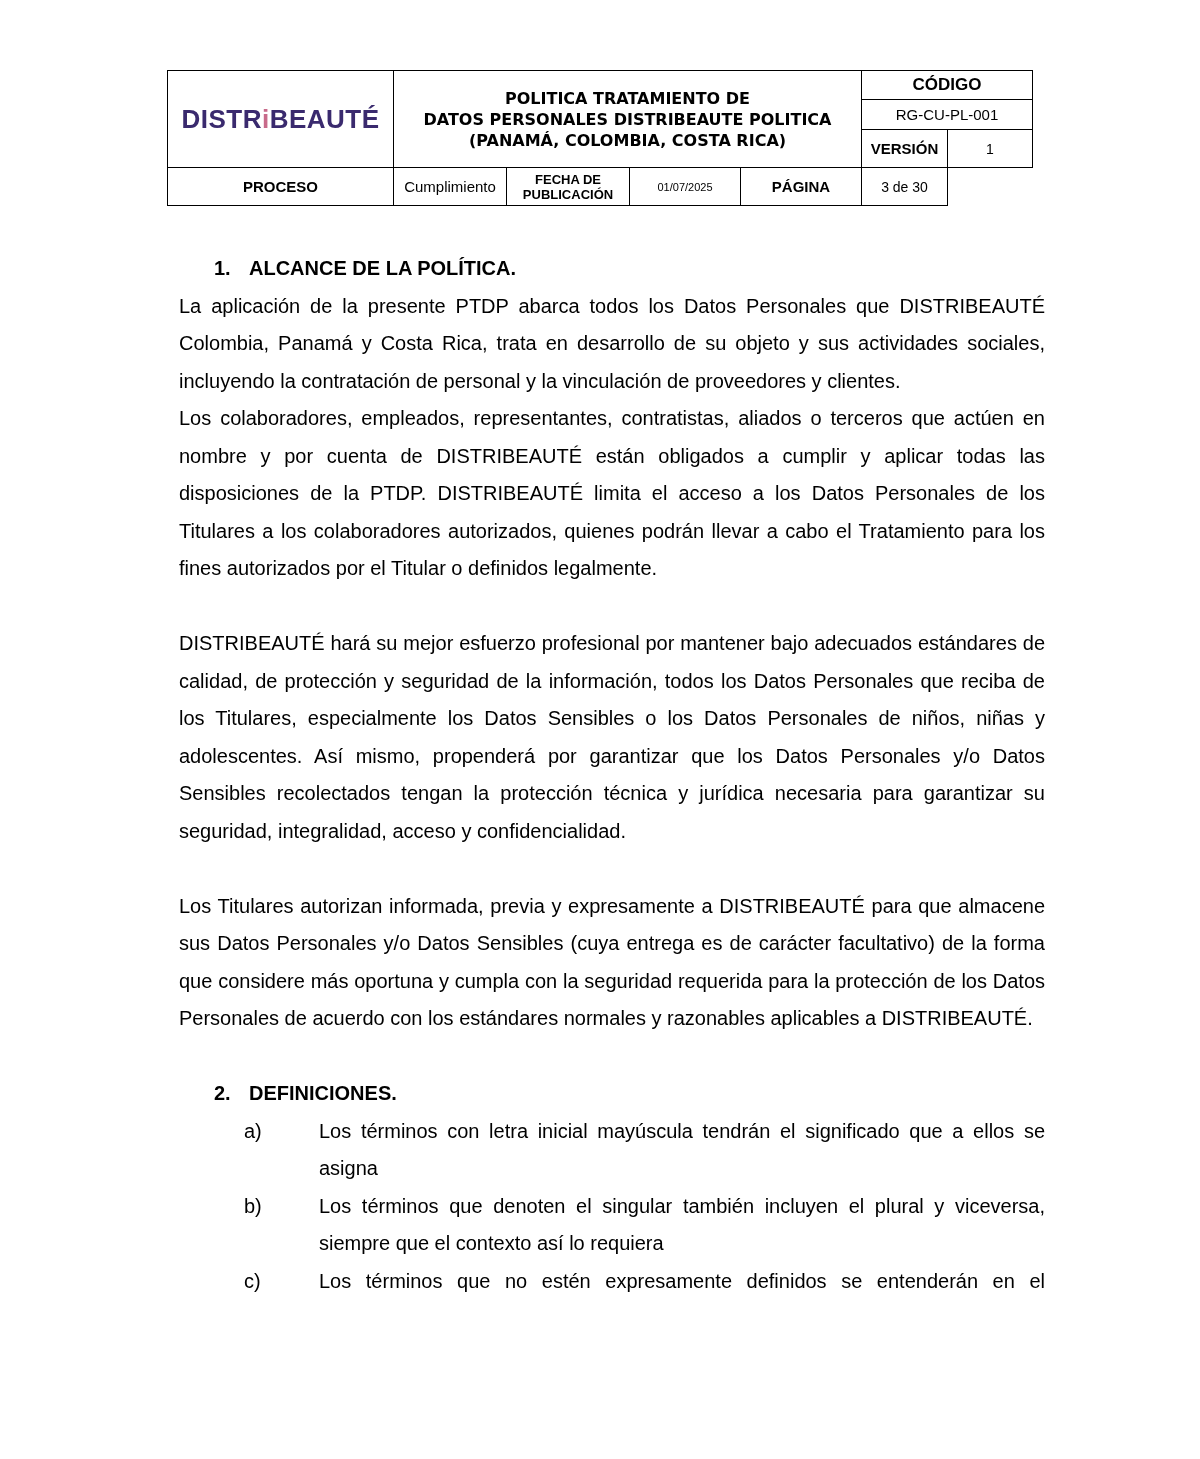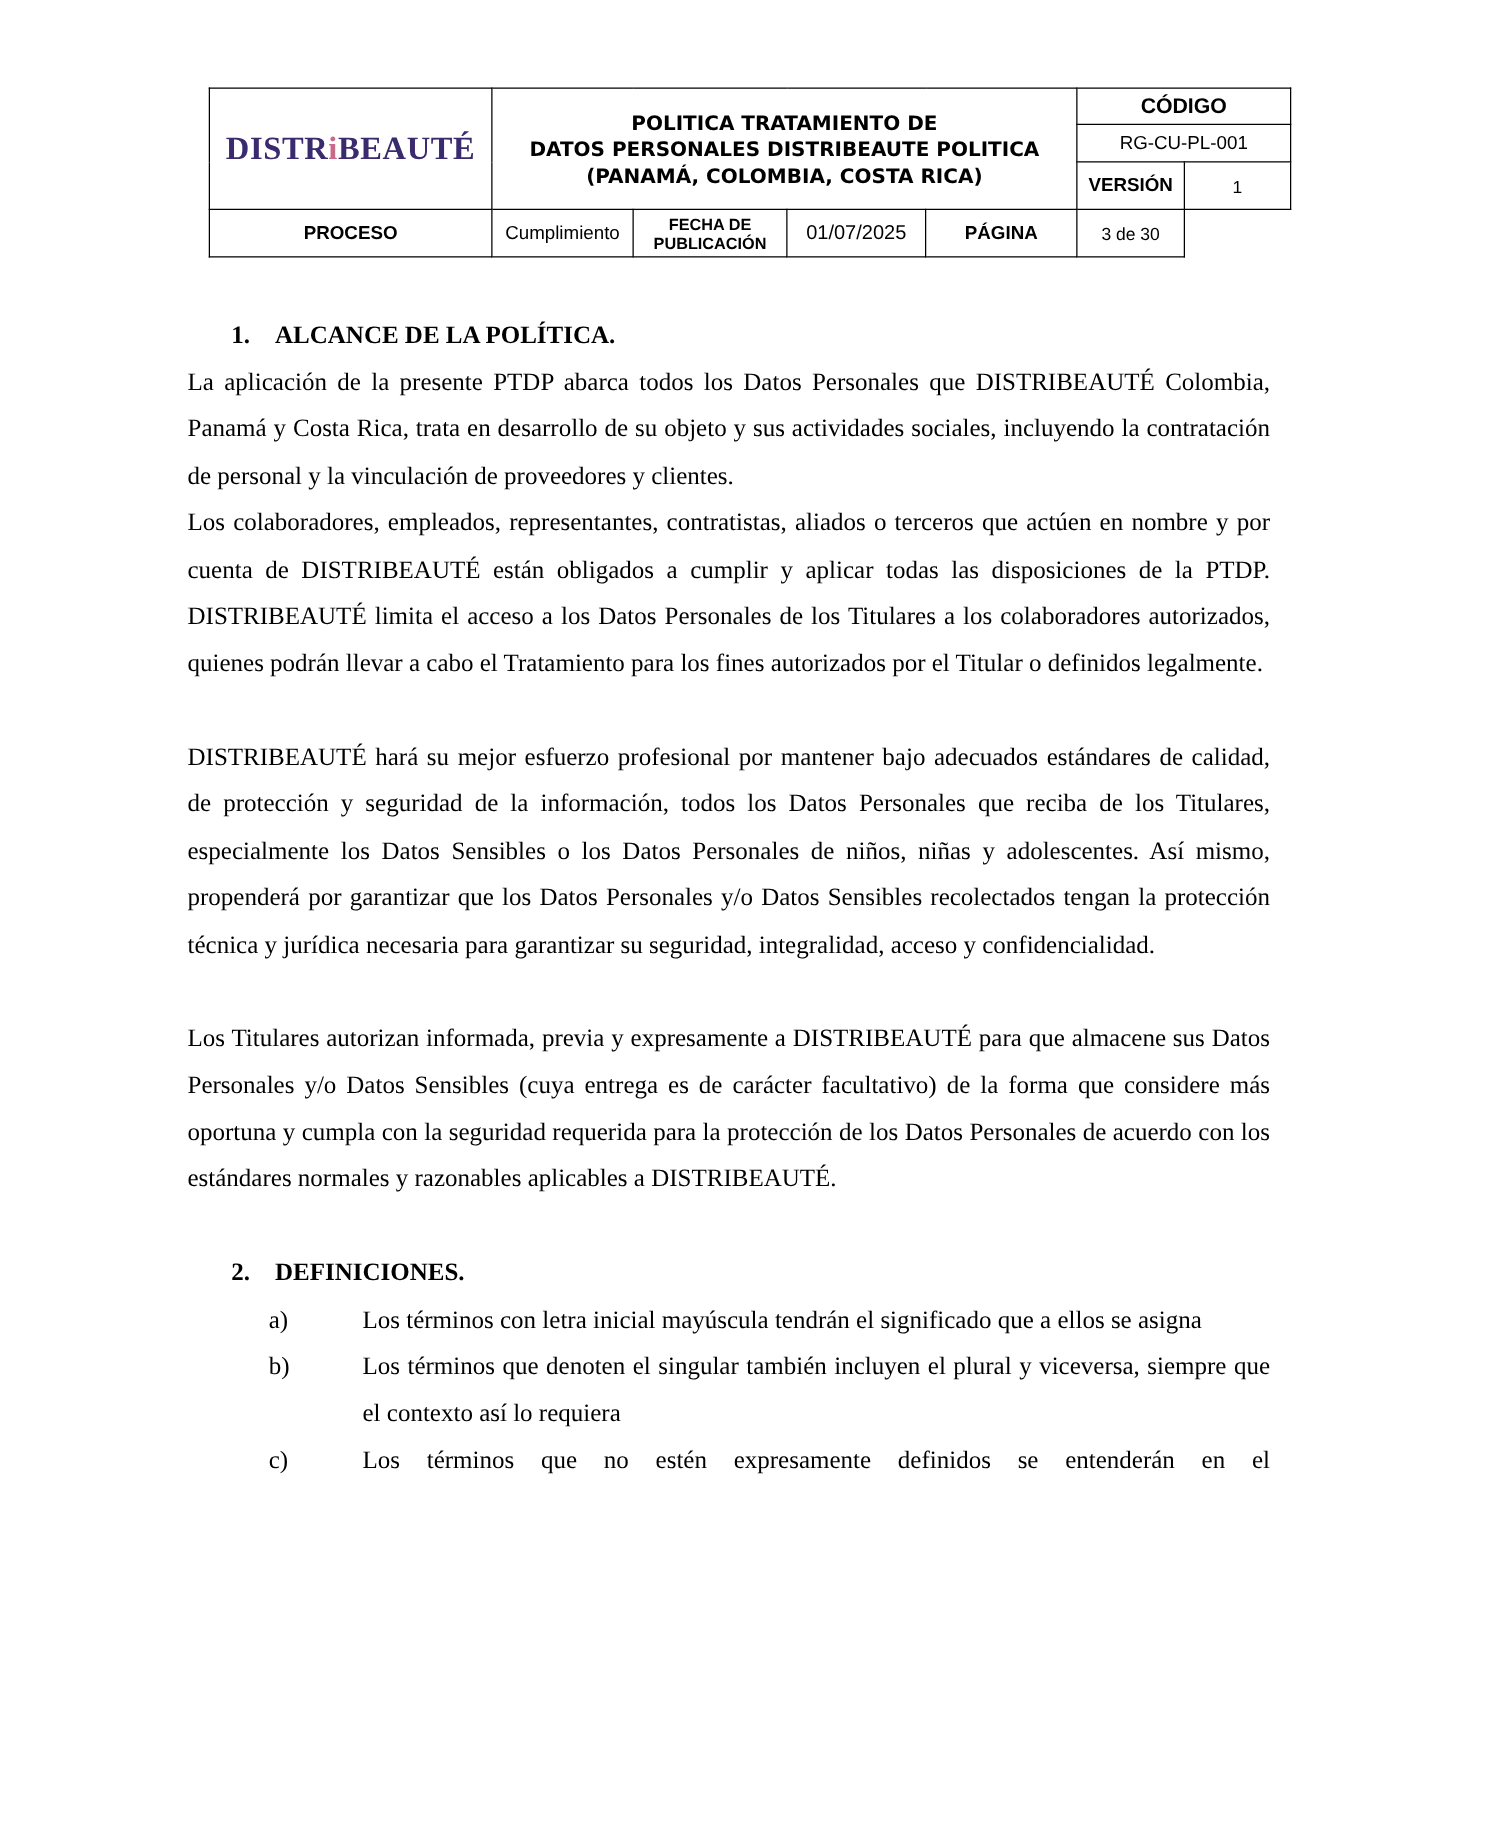--- a/index.html
+++ b/index.html
@@ -1,29 +1,29 @@
 <!DOCTYPE html>
 <html><head>
 <meta charset="utf-8">
 <style>
   html, body { margin: 0; padding: 0; background: #ffffff; }
   body { width: 1200px; height: 1459px; position: relative; overflow: hidden; font-family: "Liberation Sans", sans-serif; color: #000; }
 
   .hdr { position: absolute; left: 167px; top: 70px; width: 866px; height: 135px; border-collapse: collapse; }
   .hdr td { border: 1.5px solid #000; padding: 0; text-align: center; vertical-align: middle; }
   .logo-cell { width: 225px; }
-  .logo { font-family: Liberation Serif, serif; font-weight: bold; font-size: 26px; color: #3a2a6e; letter-spacing: 0.5px; display: inline-block; }
+  .logo { font-family: Liberation Sans, sans-serif; font-weight: bold; font-size: 26px; color: #3a2a6e; letter-spacing: 0.5px; display: inline-block; }
   .logo .lip { color: #c86a8a; }
   .title-cell { width: 468px; font-family: "DejaVu Sans", sans-serif; font-weight: bold; font-size: 16px; line-height: 21px; }
   .lbl { font-weight: bold; font-size: 15px; }
   .val { font-size: 14px; }
   .codigo { font-size: 17px; font-weight: bold; }
   .small-lbl { font-weight: bold; font-size: 13px; line-height: 15px; }
 
-  .content { position: absolute; left: 150px; top: 250px; width: 866px; font-size: 20px; line-height: 37.5px; font-family: Liberation Serif, serif; }
+  .content { position: absolute; left: 179px; top: 250px; width: 866px; font-size: 20px; line-height: 37.5px; }
   .h { font-weight: bold; font-size: 20px; margin: 0; padding-left: 35px; }
   .h .num { display: inline-block; width: 35px; }
   p { margin: 0; text-align: justify; }
   .gap { height: 37.5px; }
   .li { display: flex; margin-left: 65px; }
   .li .mk { width: 75px; flex: none; }
   .li .tx { flex: 1; text-align: justify; }
 </style>
 </head>
 <body>
@@ -49,21 +49,21 @@
     <td class="val" style="width:84px">1</td>
   </tr>
   <tr style="height:38px">
 
     <td class="lbl" style="width:124px">PROCESO</td>
     <td class="val" style="width:112px;font-size:15px">Cumplimiento</td>
     <td class="small-lbl" style="width:122px">
       <div>FECHA DE</div>
       <div>PUBLICACIÓN</div>
     </td>
-    <td class="val" style="width:110px;font-size:16px">01/07/2025</td>
+    <td class="val" style="width:110px;font-size:11px">01/07/2025</td>
     <td class="lbl">PÁGINA</td>
     <td class="val">3 de 30</td>
   </tr>
 </tbody>
   </table>
 
 <div class="content">
   <div class="h"><span class="num">1.</span><span>ALCANCE DE LA POLÍTICA.</span></div>
   <p>La aplicación de la presente PTDP abarca todos los Datos Personales que DISTRIBEAUTÉ Colombia, Panamá y Costa Rica,  trata en desarrollo de su objeto y sus actividades sociales, incluyendo la contratación de personal y la vinculación de proveedores y clientes.</p>
   <p>Los colaboradores, empleados, representantes, contratistas, aliados o terceros que actúen en nombre y por cuenta de DISTRIBEAUTÉ están obligados a cumplir y aplicar todas las disposiciones de la PTDP. DISTRIBEAUTÉ limita el acceso a los Datos Personales de los Titulares a los colaboradores autorizados, quienes podrán llevar a cabo el Tratamiento para los fines autorizados por el Titular o definidos legalmente.</p>

